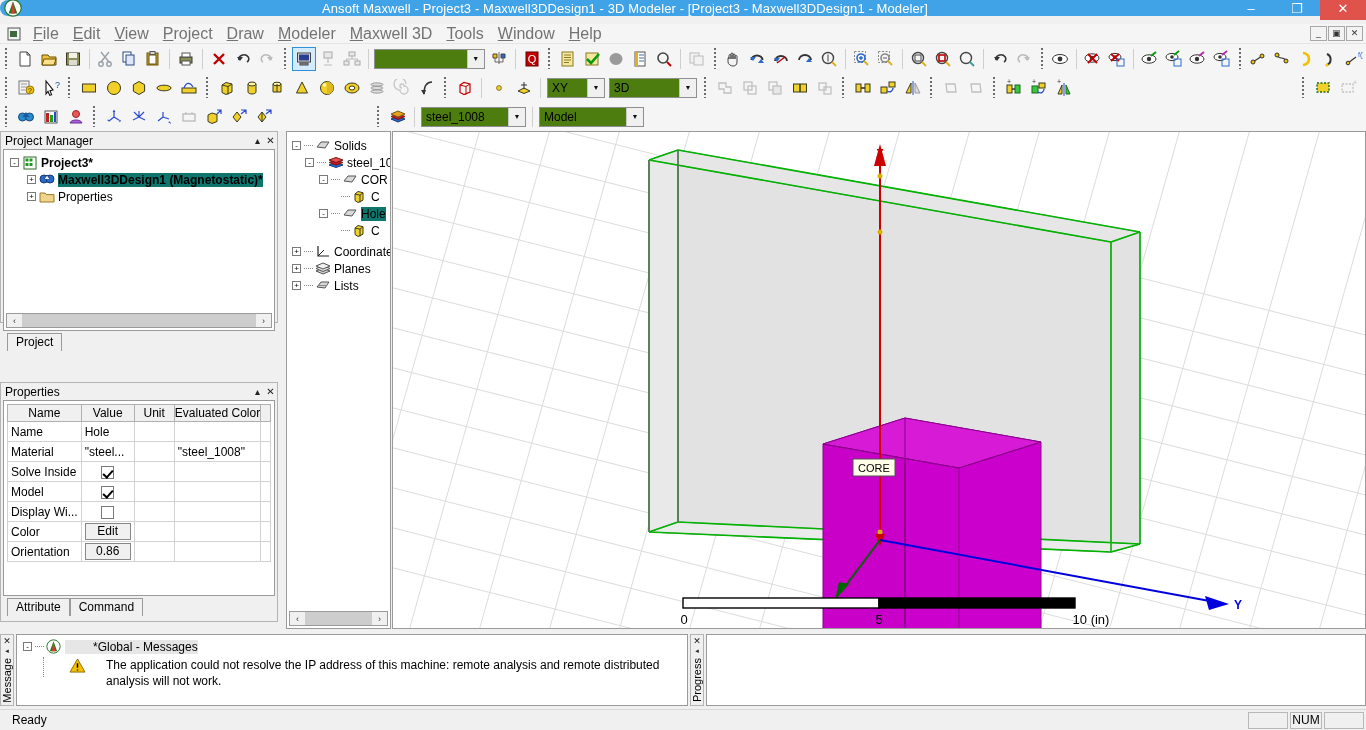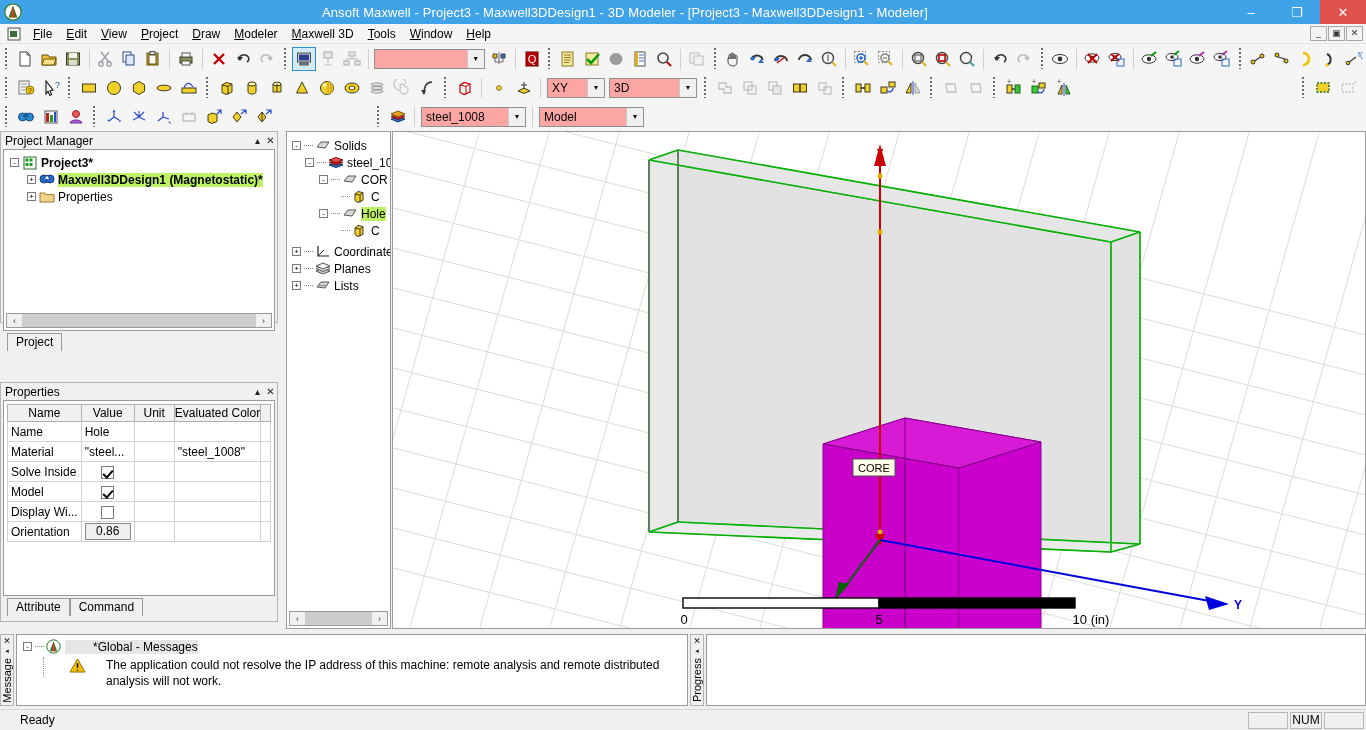--- a/index.html
+++ b/index.html
@@ -8,22 +8,22 @@
     overflow: hidden;
     font-family: "Liberation Sans", sans-serif;
     font-size: 12px;
     background: #f0f0f0;
     -webkit-font-smoothing: antialiased;
   }
   #app { position: relative; width: 1366px; height: 730px; background: #f0f0f0; }
 
   
   .titlebar {
-    position: absolute; top: 0; left: 0; width: 1366px; height: 24px;
-    background: #40a3e8; display: flex; align-items: center;
+    position: absolute; top: 0; left: 0; width: 1366px; height: 16px;
+    background: #40a3e8; display: flex; align-items: center; border-radius: 9px;
   }
   .titlebar .app-icon {
     width: 18px; height: 18px; margin-left: 4px; position: relative;
   }
   .titlebar .title-text {
     flex: 1; text-align: center; color: #ffffff; font-size: 13px;
     letter-spacing: 0.1px; white-space: nowrap; overflow: hidden;
     padding-right: 0px;
   }
   .win-btns { display: flex; height: 24px; }
@@ -34,21 +34,21 @@
   .win-btn.close { background: #e0524c; }
 
   
   .menubar {
     position: absolute; top: 24px; left: 0; width: 1366px; height: 20px;
     background: #f5f5f5; border-bottom: 1px solid #e4e4e4;
     display: flex; align-items: center;
   }
   .menubar .doc-icon { width: 16px; height: 16px; margin: 0 4px 0 6px; position: relative; }
   .menu-item {
-    padding: 2px 7px; font-size: 12px; color: #000000; white-space: nowrap;
+    padding: 2px 7px; font-size: 16px; color: #737373; white-space: nowrap;
   }
   .menu-item u { text-decoration: underline; }
   .mdi-btns { position: absolute; right: 3px; top: 2px; display: flex; gap: 1px; }
   .mdi-btn {
     width: 17px; height: 15px; border: 1px solid #a8a8a8; background: #f3f3f3;
     font-size: 9px; color: #333; display: flex; align-items: center; justify-content: center;
     line-height: 1;
   }
 
   
@@ -65,21 +65,21 @@
     background-size: 2px 100%; background-repeat: no-repeat; background-position: 2px 0;
   }
   .tb-sep { width: 1px; height: 20px; background: #cfcfcf; margin: 0 4px; }
   .tbtn {
     width: 25px; height: 24px; display: flex; align-items: center; justify-content: center;
     position: relative;
   }
   .tbtn.active { border: 1px solid #2f8fd8; background: #d4ebfb; }
   .tbtn svg { display: block; }
   .combo {
-    height: 20px; border: 1px solid #8f8f8f; background: #fca5a5;
+    height: 20px; border: 1px solid #8f8f8f; background: #4d7c0f;
     display: flex; align-items: center; position: relative; margin: 0 2px;
     font-size: 12px; color: #000;
   }
   .combo .cv { padding-left: 4px; flex: 1; white-space: nowrap; overflow: hidden; }
   .combo .arrow {
     width: 17px; height: 18px; border-left: 1px solid #c8c8c8;
     background: #f0f0f0; display: flex; align-items: center; justify-content: center;
     font-size: 7px; color: #111;
   }
 
@@ -104,21 +104,21 @@
   .tnode { display: flex; align-items: center; height: 17px; white-space: nowrap; }
   .texp {
     width: 9px; height: 9px; border: 1px solid #7a7a7a; background: #fff;
     font-size: 8px; line-height: 7px; text-align: center; color: #000;
     margin-right: 3px; flex: none;
   }
   .tdots { width: 9px; height: 1px; border-top: 1px dotted #888; margin-right: 2px; flex: none; }
   .ticon { width: 16px; height: 14px; margin-right: 3px; flex: none; }
   .tlabel { font-size: 12px; }
   .tlabel.bold { font-weight: bold; }
-  .tlabel.sel { background: #bef264; }
+  .tlabel.sel { background: #0f766e; }
 
   .hscroll {
     position: absolute; left: 2px; right: 2px; bottom: 2px; height: 15px;
     border: 1px solid #9a9a9a; background: #f0f0f0; display: flex; align-items: center;
   }
   .hscroll .hsb {
     width: 15px; height: 13px; background: #f0f0f0; display: flex;
     align-items: center; justify-content: center; font-size: 9px; color: #333;
   }
   .hscroll .hsthumb { flex: 1; height: 13px; background: #cdcdcd; }
@@ -177,21 +177,21 @@
   }
   .msgbox {
     background: #ffffff; border: 1px solid #9a9a9a; position: relative;
     font-size: 12px; color: #000; overflow: hidden;
   }
   .statusbar {
     position: absolute; left: 0; bottom: 0; width: 1366px; height: 21px;
     background: #f0f0f0; border-top: 1px solid #d8d8d8;
     display: flex; align-items: center; font-size: 12px; color: #000;
   }
-  .statusbar .sb-text { padding-left: 20px; flex: 1; }
+  .statusbar .sb-text { padding-left: 12px; flex: 1; }
   .sb-pane {
     border: 1px solid #b8b8b8; height: 17px; margin-right: 2px;
     display: flex; align-items: center; justify-content: center;
     font-size: 12px; color: #000; background: #f0f0f0;
   }
 </style>
 </head>
 <body>
 
 <div id="app">
@@ -972,20 +972,29 @@
           <tr>
             <td>Model</td>
             <td style="text-align:center"><span class="chk on"></span></td>
             <td></td>
             <td></td>
             <td></td>
           </tr>
           <tr>
             <td>Display Wi...</td>
             <td style="text-align:center"><span class="chk"></span></td>
+            <td></td>
+            <td></td>
+            <td></td>
+          </tr>
+          <tr>
+            <td>Color</td>
+            <td>
+                <span class="cellbtn">Edit</span>
+              </td>
             <td></td>
             <td></td>
             <td></td>
           </tr>
           <tr>
             <td>Orientation</td>
             <td>
                 <span class="cellbtn">0.86</span>
               </td>
             <td></td>

